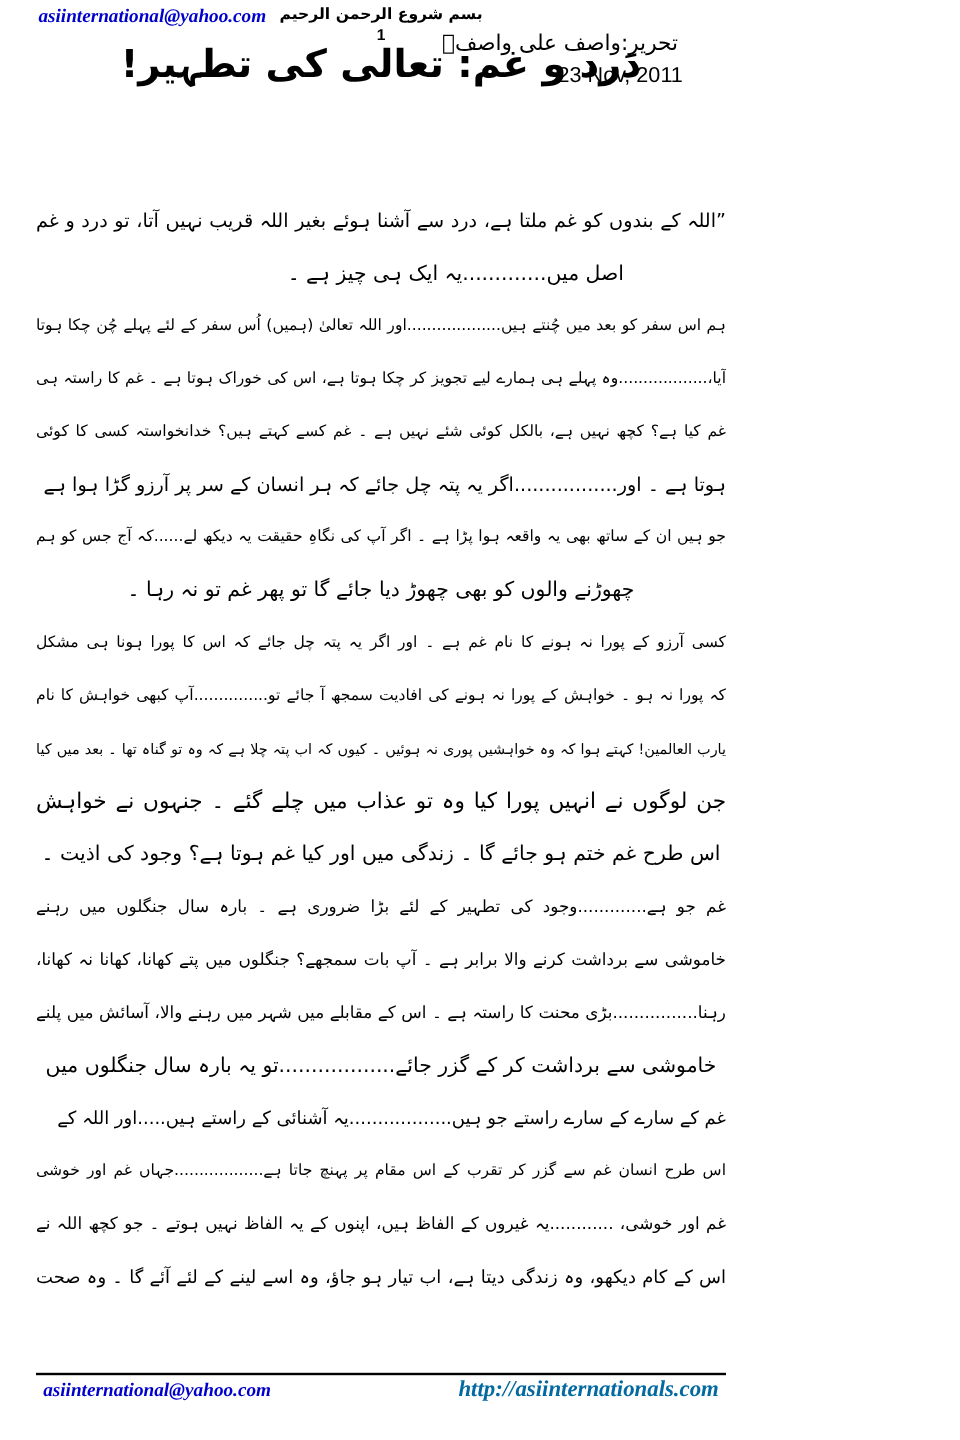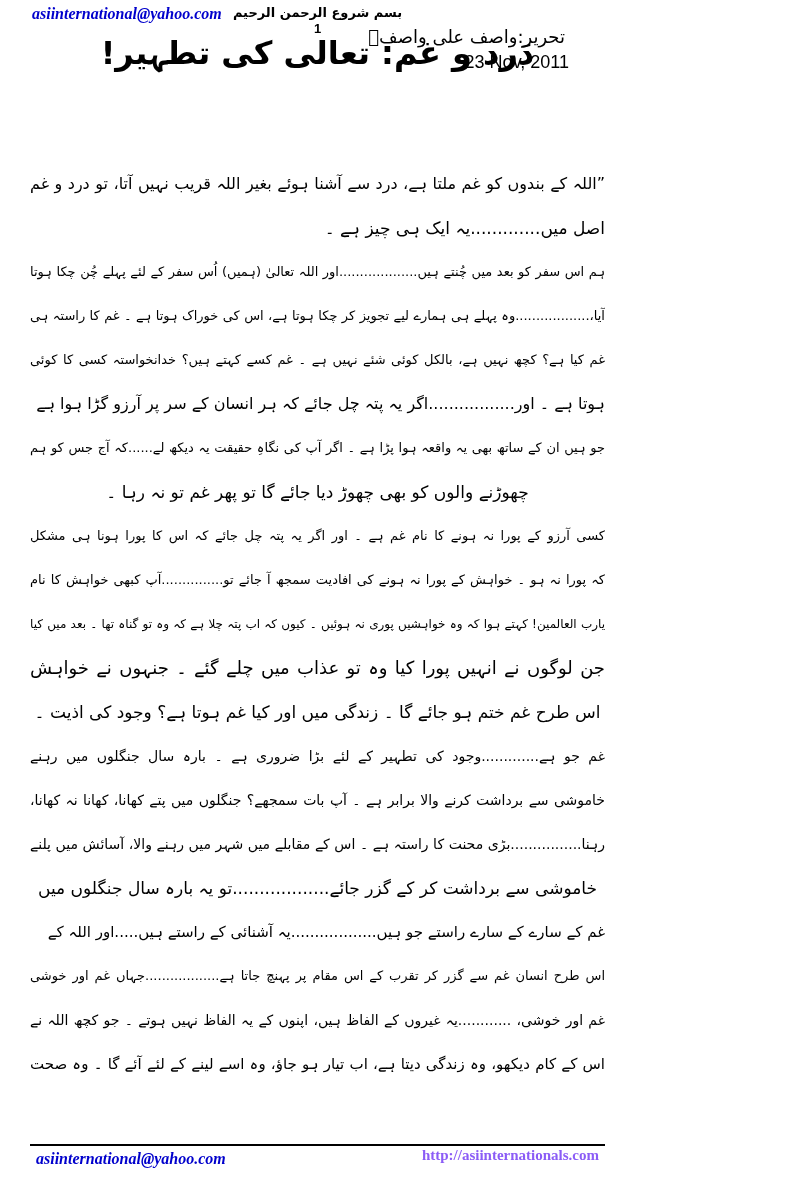--- a/index.html
+++ b/index.html
@@ -18,28 +18,28 @@
             font-size:18px;}
   .title{position:absolute;left:0;right:0;top:34px;text-align:center;direction:rtl;
          font-size:32px;font-weight:bold;}
 
   
   .btext{position:absolute;left:30px;right:30px;top:162px;}
   .bline{direction:rtl;height:44px;line-height:44px;font-size:17px;overflow:hidden;}
   .j{text-align:justify;text-align-last:justify;}
   .r{text-align:right;}
   .c{text-align:center;}
-  .ind{}
+  .ind{margin-right:85px;}
 
   
   .frule{position:absolute;left:30px;right:30px;top:1144px;border-top:2px solid #000;height:0;}
   .ftr-email{position:absolute;left:36px;top:1150px;font-family:"Liberation Serif",serif;
              font-style:italic;font-weight:bold;font-size:16px;color:#0000cc;text-decoration:none;}
   .ftr-url{position:absolute;right:36px;top:1147px;font-family:"Liberation Serif",serif;
-           font-weight:bold;font-size:15px;color:#8b5cf6;text-decoration:none;}
+           font-style:italic;font-weight:bold;font-size:19px;color:#0369a1;text-decoration:none;}
 </style>
 </head>
 <body>
 
 <div class="page">
 
   <a class="hdr-email">asiinternational@yahoo.com</a>
   <div class="bismillah">بسم شروع الرحمن الرحیم</div>
   <div class="pagenum">1</div>
   <div class="byline">تحریر:واصف علی واصفؒ</div>

